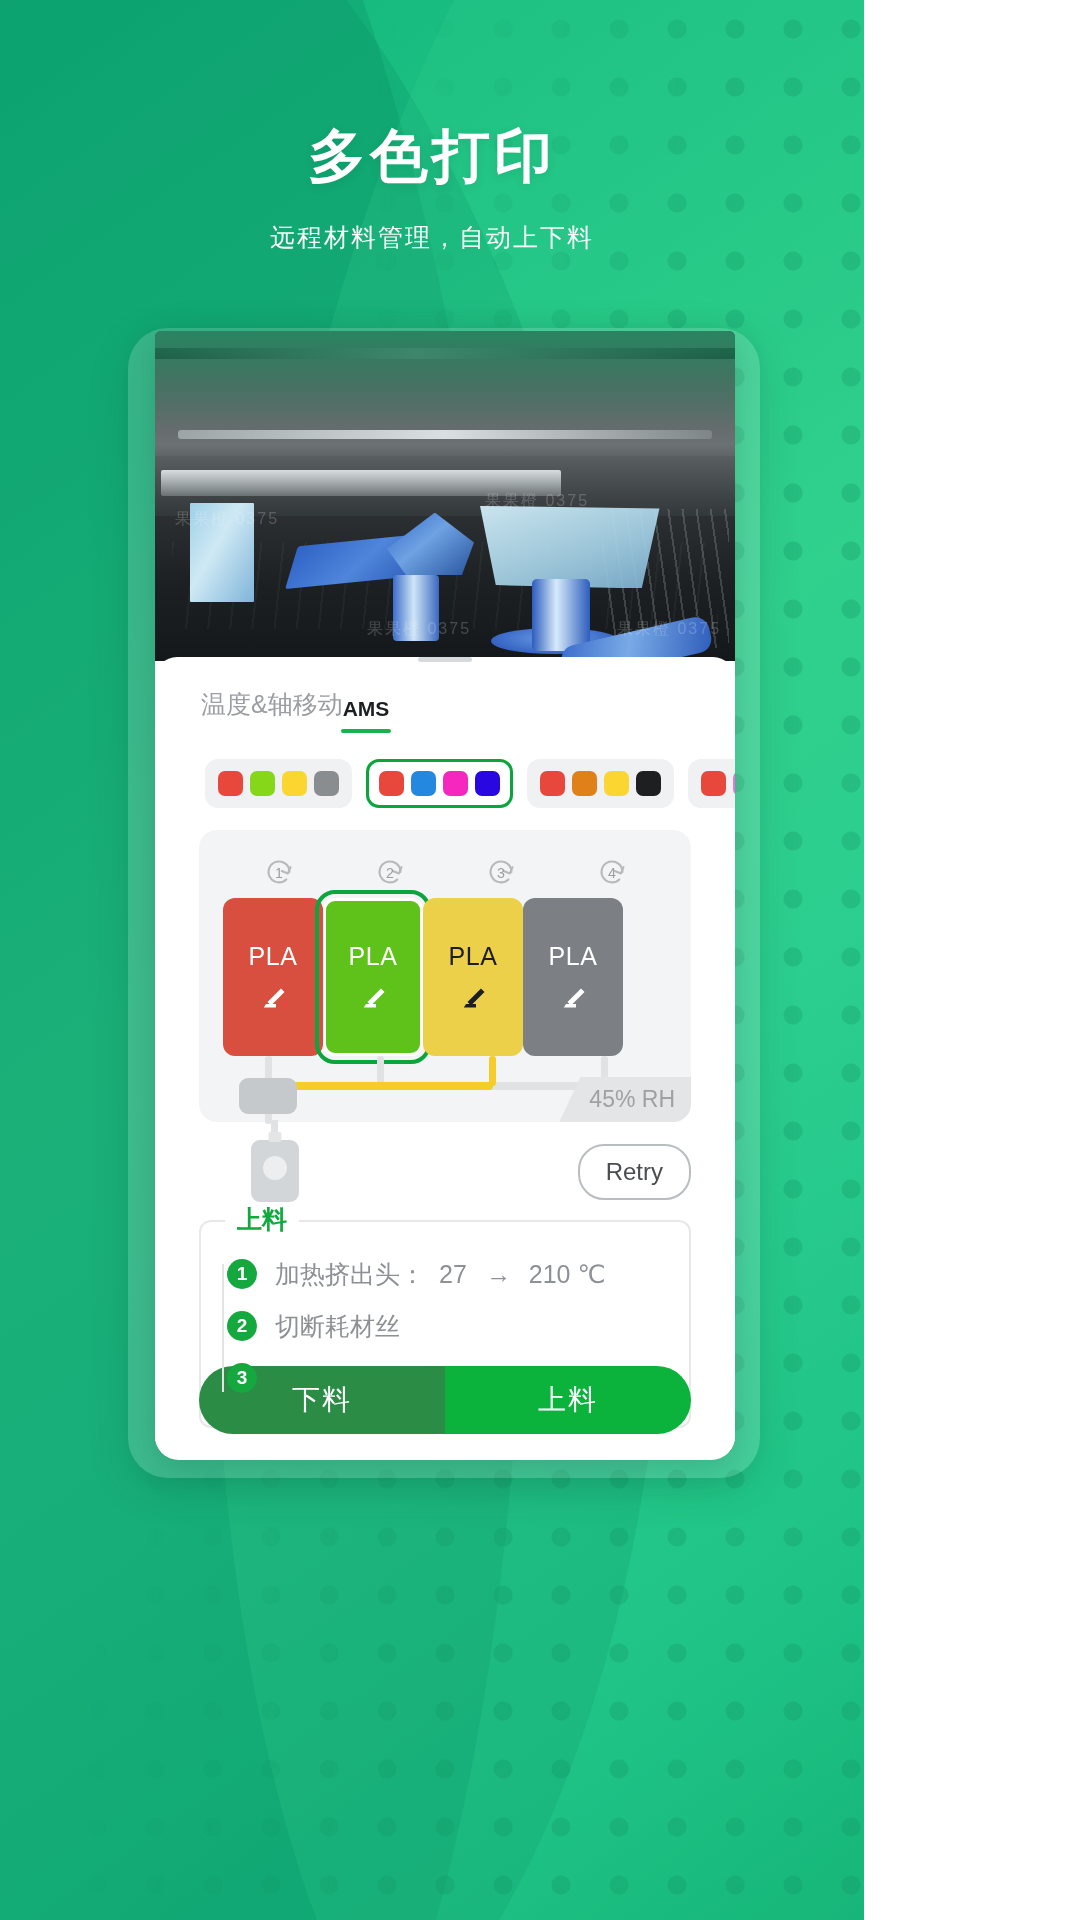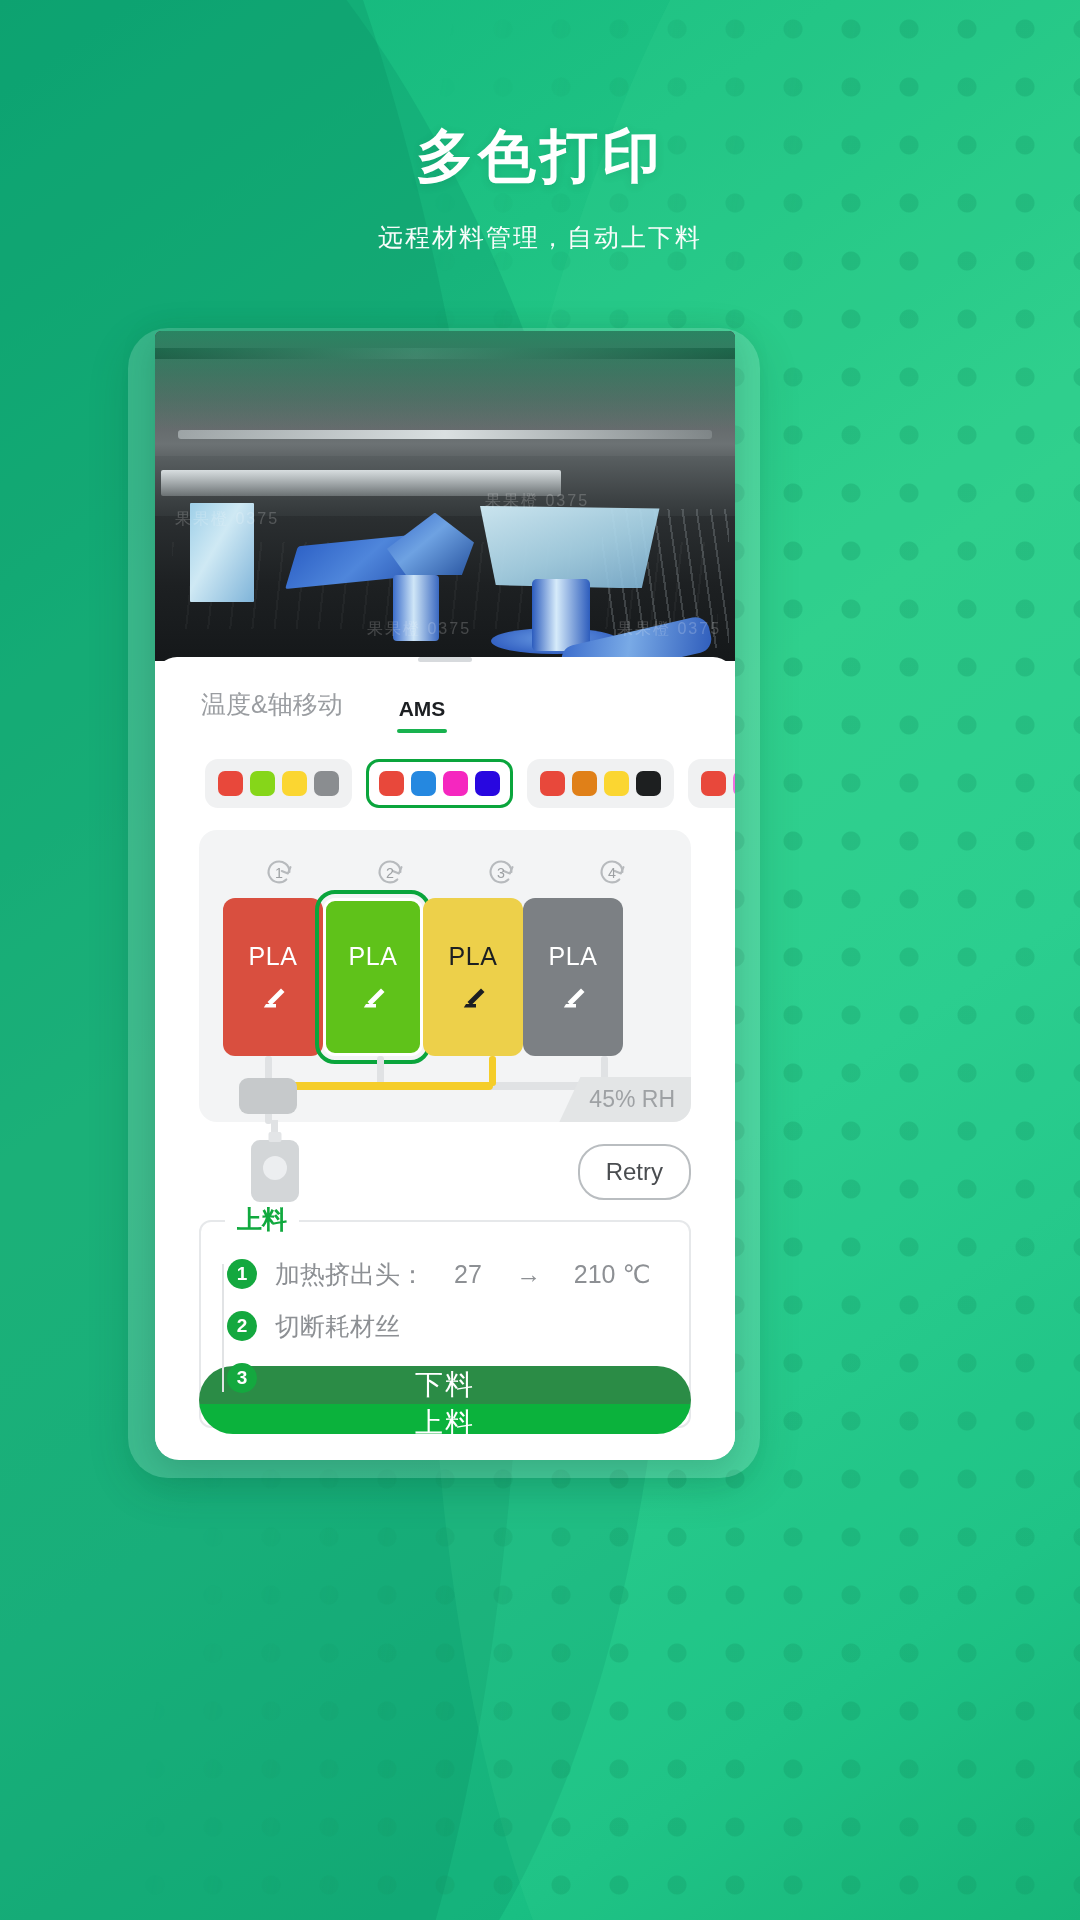--- a/index.html
+++ b/index.html
@@ -5,21 +5,21 @@
   * { box-sizing: border-box; margin: 0; padding: 0; }
   html, body {
     width: 1080px; height: 1920px;
     overflow: hidden;
     font-family: "Liberation Sans", "DejaVu Sans", sans-serif;
   }
 
   
   #page {
     position: relative;
-    width: 1080px; height: 1920px;
+    width: 864px; height: 1920px;
     background:
       linear-gradient(145deg, #12b57c 0%, #1ec283 22%, #2ecf8c 45%, #28cc8e 62%, #19bf83 85%, #0fae73 100%);
     overflow: hidden;
   }
   .bg-dots {
     position: absolute; inset: 0;
     background-image: radial-gradient(circle, rgba(20,150,100,0.30) 9px, rgba(0,0,0,0) 10px);
     background-size: 58px 58px;
     background-position: 10px 0;
     -webkit-mask-image: linear-gradient(100deg, rgba(0,0,0,0) 32%, rgba(0,0,0,1) 62%, rgba(0,0,0,1) 100%);
@@ -219,21 +219,20 @@
     width: 54px; height: 5px;
     background: #d7dadd;
     border-radius: 3px;
     margin: 16px auto 0;
   }
 
   
   .tabs {
     display: flex;
     align-items: flex-end;
-    gap: 56px;
     padding: 26px 0 0 46px;
   }
   .tab {
     position: relative;
     font-size: 25px;
     color: #9a9da1;
     padding-bottom: 12px;
     cursor: pointer;
   }
   .tab.active {
@@ -454,21 +453,21 @@
     left: 21px; top: 42px;
     width: 2px; height: 128px;
     background: #e1e3e5;
     z-index: 1;
   }
   .step-text {
     color: #8d9094;
     font-size: 25px;
     display: flex;
     align-items: center;
-    gap: 15px;
+    gap: 0;
   }
   .temp-from { margin-left: 14px; }
   .arrow-swap {
     display: inline-block;
     width: 62px;
     text-align: center;
     color: #8d9094;
     font-size: 25px;
     letter-spacing: -2px;
   }
@@ -480,21 +479,20 @@
     left: 0; right: 0; bottom: 22px;
     padding: 0 44px;
     display: flex;
   }
   .seg {
     display: flex;
     width: 100%;
     border-radius: 34px;
     overflow: hidden;
     height: 68px;
-    flex-direction: column;
   }
   .seg-btn {
     flex: 1;
     display: flex;
     align-items: center;
     justify-content: center;
     color: #ffffff;
     font-size: 28px;
     cursor: pointer;
     letter-spacing: 2px;

